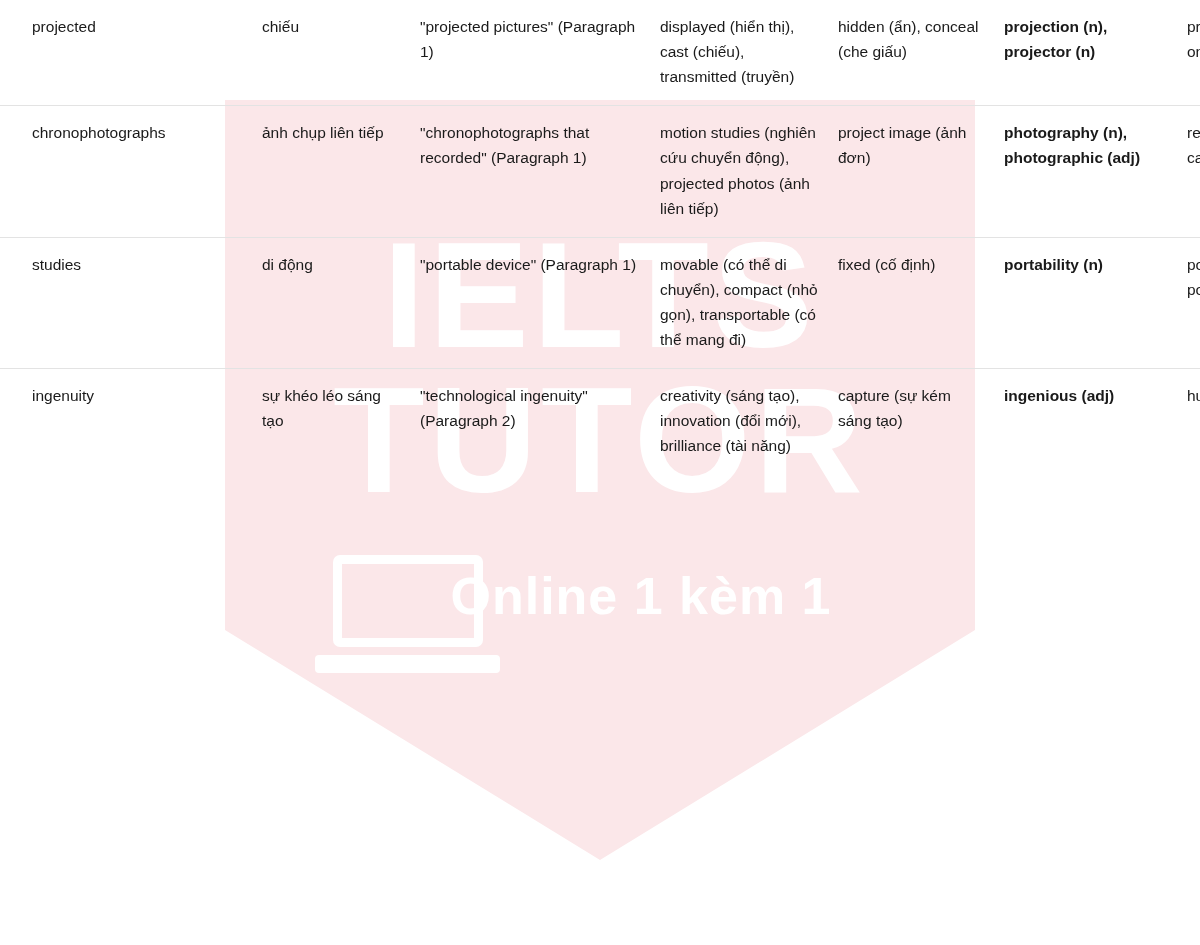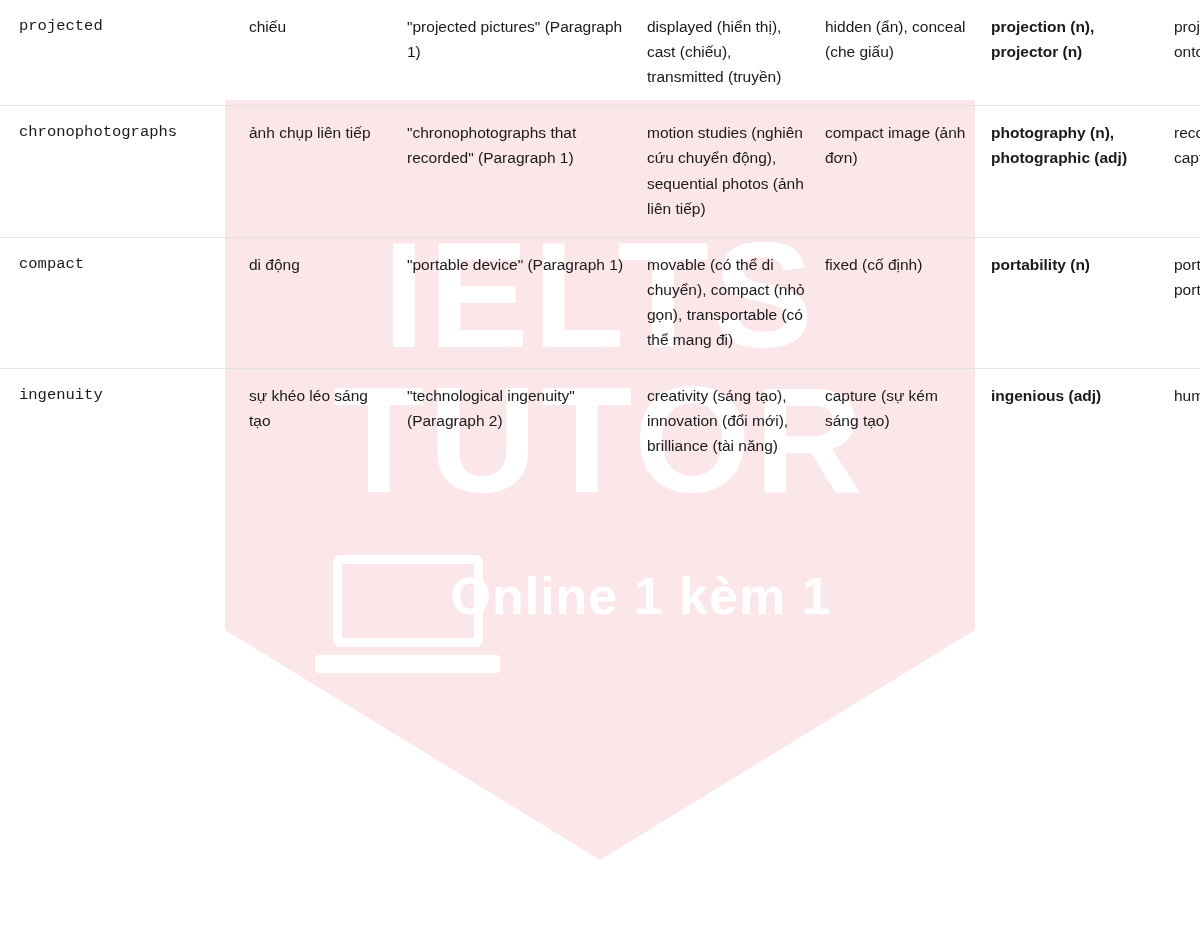--- a/index.html
+++ b/index.html
@@ -119,21 +119,21 @@
   }
   table.vocab td {
     vertical-align: top;
     padding: 14px 18px 16px 0;
     border-bottom: 1px solid #e3e3e3;
     background: transparent;
   }
   table.vocab tr:last-child td {
     border-bottom: none;
   }
-  table.vocab td.c0 { padding-left: 19px; width: 212px; font-family: Liberation Mono, monospace; }
+  table.vocab td.c0 { padding-left: 32px; width: 212px; }
   table.vocab td.c1 { width: 140px; margin-top: 24px; }
   table.vocab td.c2 { width: 222px; }
   table.vocab td.c3 { width: 160px; }
   table.vocab td.c4 { width: 148px; }
   table.vocab td.c5 { width: 165px; font-weight: bold; }
   table.vocab td.c6 { width: 130px; padding-right: 22px; }
 </style>
 </head>
 <body>
 
@@ -160,27 +160,27 @@
         <td class="c2">"projected pictures" (Paragraph 1)</td>
         <td class="c3">displayed (hiển thị), cast (chiếu), transmitted (truyền)</td>
         <td class="c4">hidden (ẩn), conceal (che giấu)</td>
         <td class="c5">projection (n), projector (n)</td>
         <td class="c6">project images onto screen</td>
       </tr>
       <tr>
         <td class="c0">chronophotographs</td>
         <td class="c1">ảnh chụp liên tiếp</td>
         <td class="c2">"chronophotographs that recorded" (Paragraph 1)</td>
-        <td class="c3">motion studies (nghiên cứu chuyển động), sequential photos (ảnh liên tiếp)</td>
-        <td class="c4">compact image (ảnh đơn)</td>
+        <td class="c3">motion studies (nghiên cứu chuyển động), projected photos (ảnh liên tiếp)</td>
+        <td class="c4">project image (ảnh đơn)</td>
         <td class="c5">photography (n), photographic (adj)</td>
         <td class="c6">record motion, capture images</td>
       </tr>
       <tr>
-        <td class="c0">compact</td>
+        <td class="c0">studies</td>
         <td class="c1">di động</td>
         <td class="c2">"portable device" (Paragraph 1)</td>
         <td class="c3">movable (có thể di chuyển), compact (nhỏ gọn), transportable (có thể mang đi)</td>
         <td class="c4">fixed (cố định)</td>
         <td class="c5">portability (n)</td>
         <td class="c6">portable device, portable camera</td>
       </tr>
       <tr>
         <td class="c0">ingenuity</td>
         <td class="c1">sự khéo léo sáng tạo</td>

